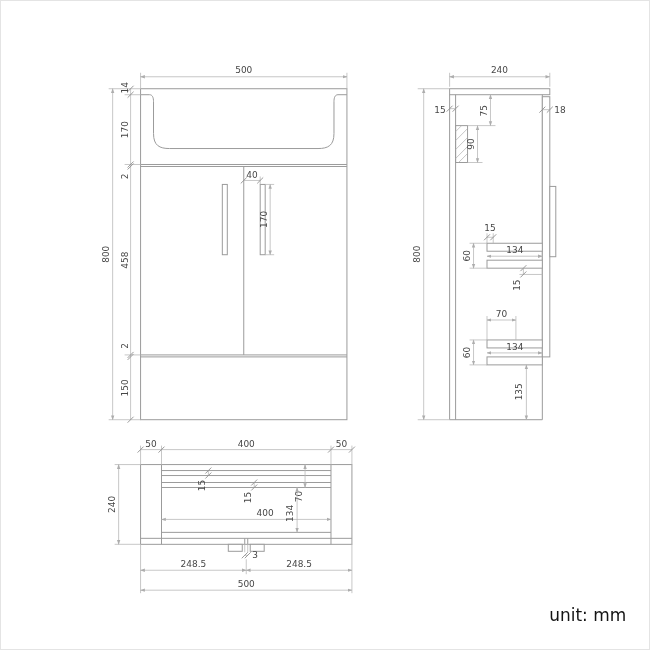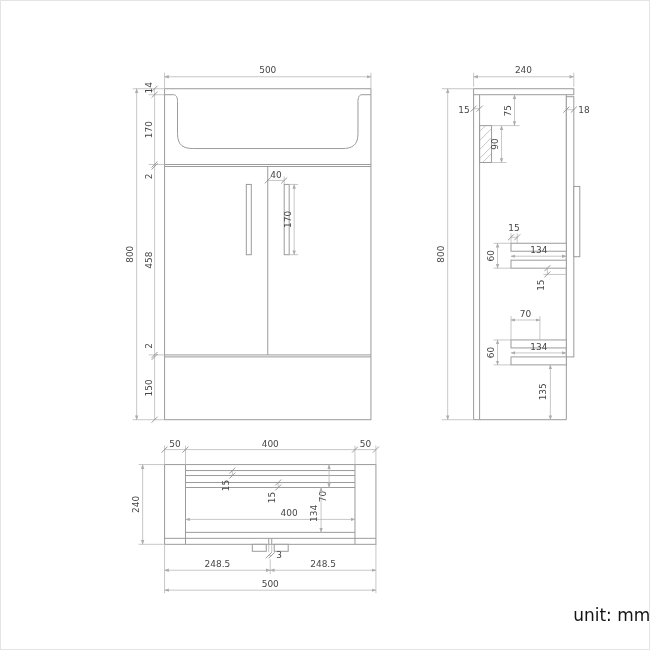--- a/index.html
+++ b/index.html
@@ -1,16 +1,16 @@
 <!DOCTYPE html>
 <html><head>
 <meta charset="utf-8">
 <style>
   html,body{margin:0;padding:0;background:#fff;}
-  .canvas{position:relative;width:650px;height:650px;box-sizing:border-box;border:1px solid #e4e4e4;background:#fff;overflow:hidden;padding-left:24px;}
+  .canvas{position:relative;width:650px;height:650px;box-sizing:border-box;border:1px solid #e4e4e4;background:#fff;overflow:hidden;}
   svg{display:block;}
   .geo{stroke:#9b9b9b;stroke-width:1;fill:none;}
   .geow{stroke:#9b9b9b;stroke-width:1;fill:#fff;}
   .dim{stroke:#b9b9b9;stroke-width:0.8;fill:none;}
   .dima{stroke:#b9b9b9;stroke-width:0.8;fill:none;marker-start:url(#arr);marker-end:url(#arr);}
   .tick{stroke:#8f8f8f;stroke-width:0.9;}
   .hatch{stroke:#adadad;stroke-width:0.7;}
   .t{font-family:"DejaVu Sans",sans-serif;font-size:9px;fill:#474747;}
   .mid{text-anchor:middle;}
   .end{text-anchor:end;}

